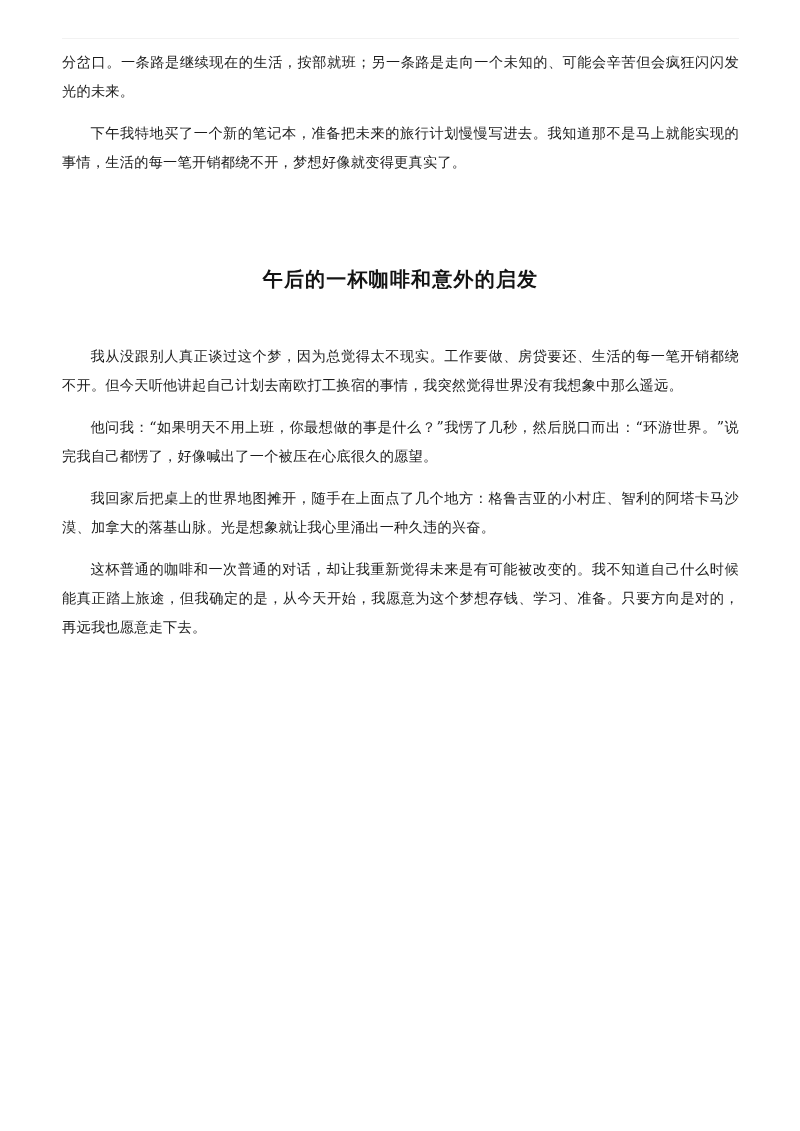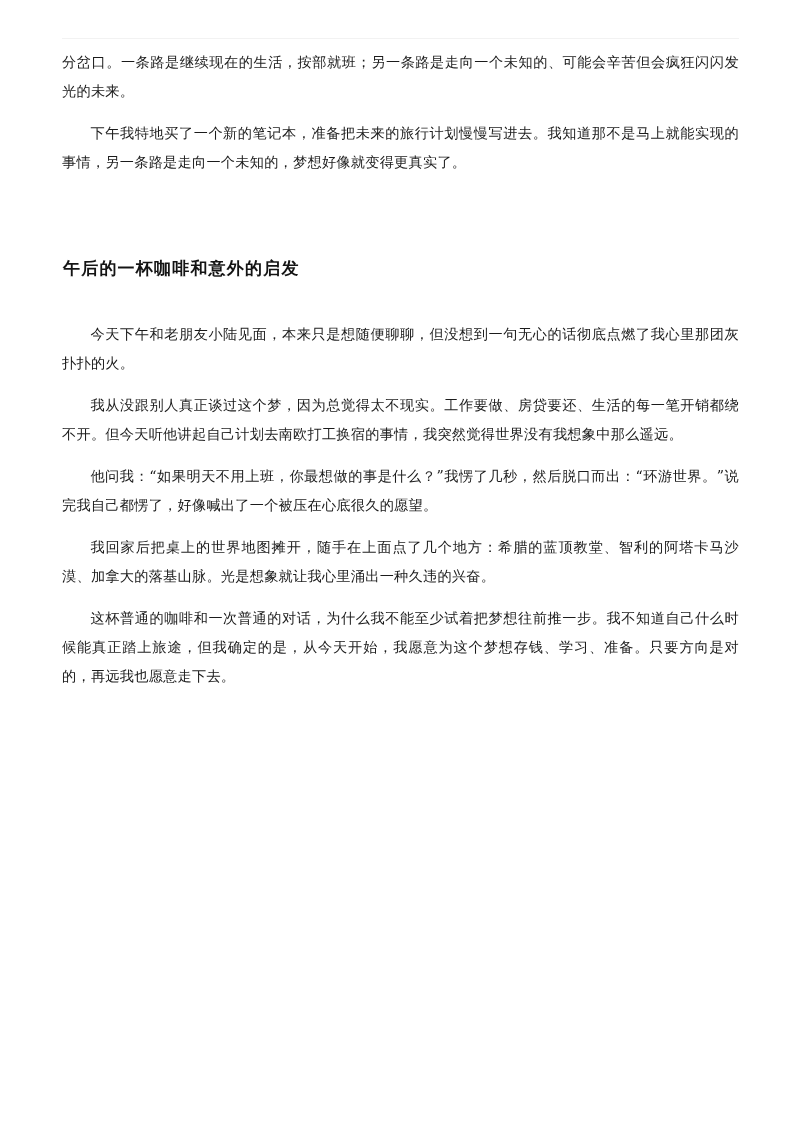--- a/index.html
+++ b/index.html
@@ -45,26 +45,26 @@
     text-indent: 2em;
     letter-spacing: 0.25px;
     font-family: "DejaVu Serif", "Liberation Serif", serif;
   }
   p.para.cont {
     text-indent: 0;
   }
 
   
   h2.section-title {
-    margin: 1px;
+    margin: 12px;
     padding: 0;
-    font-size: 17px;
+    font-size: 20px;
     line-height: 30px;
     font-weight: bold;
-    text-align: left;
+    text-align: center;
     color: #141414;
     letter-spacing: 1.2px;
     font-family: "DejaVu Sans", "Liberation Sans", sans-serif;
   }
   .title-block {
     padding-top: 62px;
     padding-bottom: 36px;
   }
 
   
@@ -109,33 +109,32 @@
 <body>
 
 <div class="page">
 
   <div class="top-rule"></div>
 
   <div class="content">
 
     <div>
       <p class="para cont">分岔口。一条路是继续现在的生活，按部就班；另一条路是走向一个未知的、可能会辛苦但会疯狂闪闪发光的未来。</p>
-      <p class="para">下午我特地买了一个新的笔记本，准备把未来的旅行计划慢慢写进去。我知道那不是马上就能实现的事情，另一条路是走向一个未知的，梦想好像就变得更真实了。</p>
+      <p class="para">下午我特地买了一个新的笔记本，准备把未来的旅行计划慢慢写进去。我知道那不是马上就能实现的事情，生活的每一笔开销都绕不开，梦想好像就变得更真实了。</p>
     </div>
 
     <div class="title-block">
       <h2 class="section-title">午后的一杯咖啡和意外的启发</h2>
     </div>
 
     <div>
-      <p class="para">今天下午和老朋友小陆见面，本来只是想随便聊聊，但没想到一句无心的话彻底点燃了我心里那团灰扑扑的火。</p>
       <p class="para">我从没跟别人真正谈过这个梦，因为总觉得太不现实。工作要做、房贷要还、生活的每一笔开销都绕不开。但今天听他讲起自己计划去南欧打工换宿的事情，我突然觉得世界没有我想象中那么遥远。</p>
       <p class="para">他问我：“如果明天不用上班，你最想做的事是什么？”我愣了几秒，然后脱口而出：“环游世界。”说完我自己都愣了，好像喊出了一个被压在心底很久的愿望。</p>
-      <p class="para">我回家后把桌上的世界地图摊开，随手在上面点了几个地方：希腊的蓝顶教堂、智利的阿塔卡马沙漠、加拿大的落基山脉。光是想象就让我心里涌出一种久违的兴奋。</p>
-      <p class="para">这杯普通的咖啡和一次普通的对话，为什么我不能至少试着把梦想往前推一步。我不知道自己什么时候能真正踏上旅途，但我确定的是，从今天开始，我愿意为这个梦想存钱、学习、准备。只要方向是对的，再远我也愿意走下去。</p>
+      <p class="para">我回家后把桌上的世界地图摊开，随手在上面点了几个地方：格鲁吉亚的小村庄、智利的阿塔卡马沙漠、加拿大的落基山脉。光是想象就让我心里涌出一种久违的兴奋。</p>
+      <p class="para">这杯普通的咖啡和一次普通的对话，却让我重新觉得未来是有可能被改变的。我不知道自己什么时候能真正踏上旅途，但我确定的是，从今天开始，我愿意为这个梦想存钱、学习、准备。只要方向是对的，再远我也愿意走下去。</p>
     </div>
 
   </div>
 
   <div class="watermark">bzxz.net</div>
 
   <div class="footer-rule"></div>
   <div class="footer-url">www.bzxz.net</div>
 
 </div>

